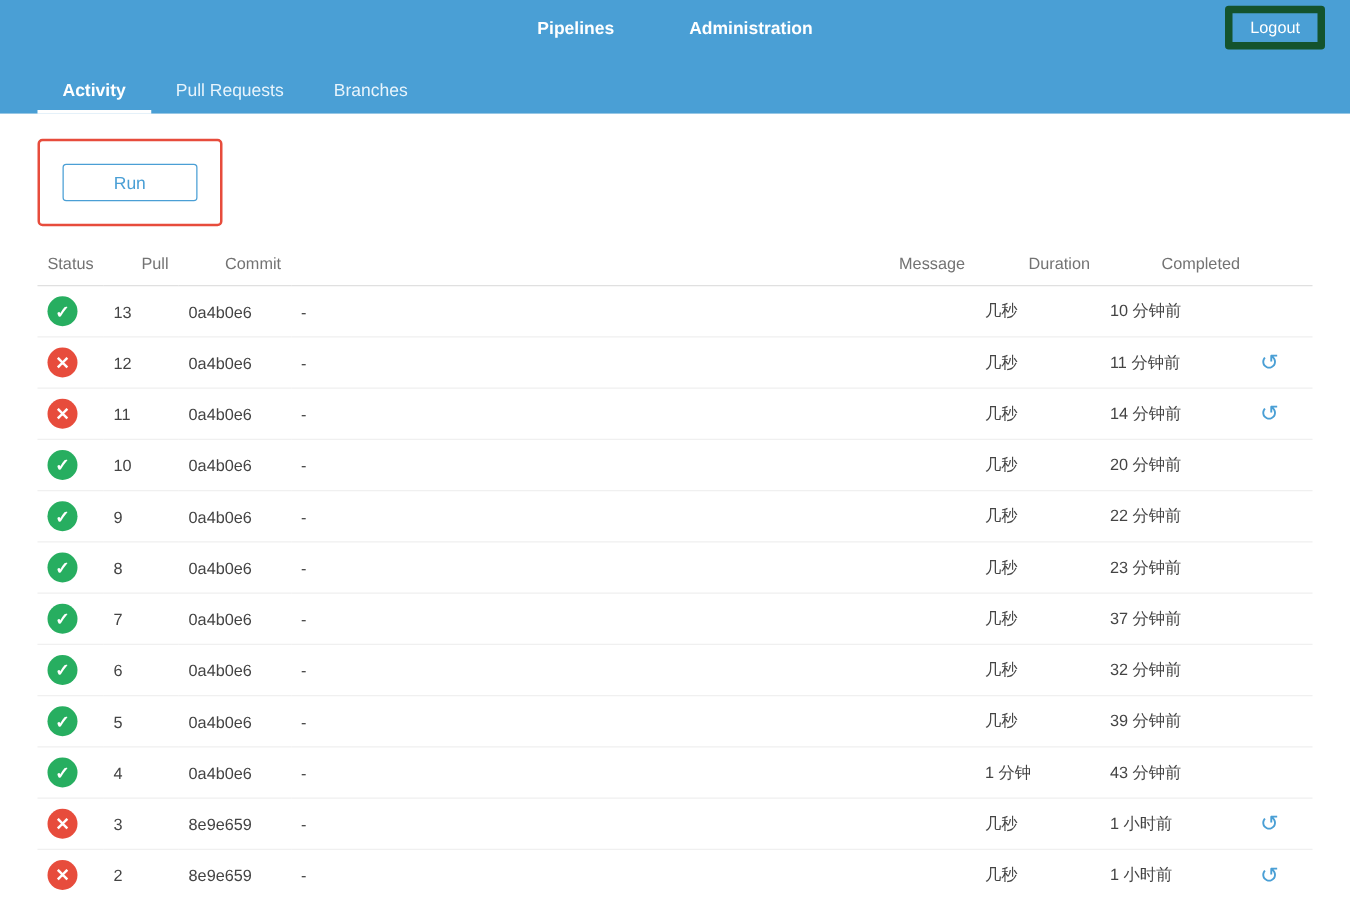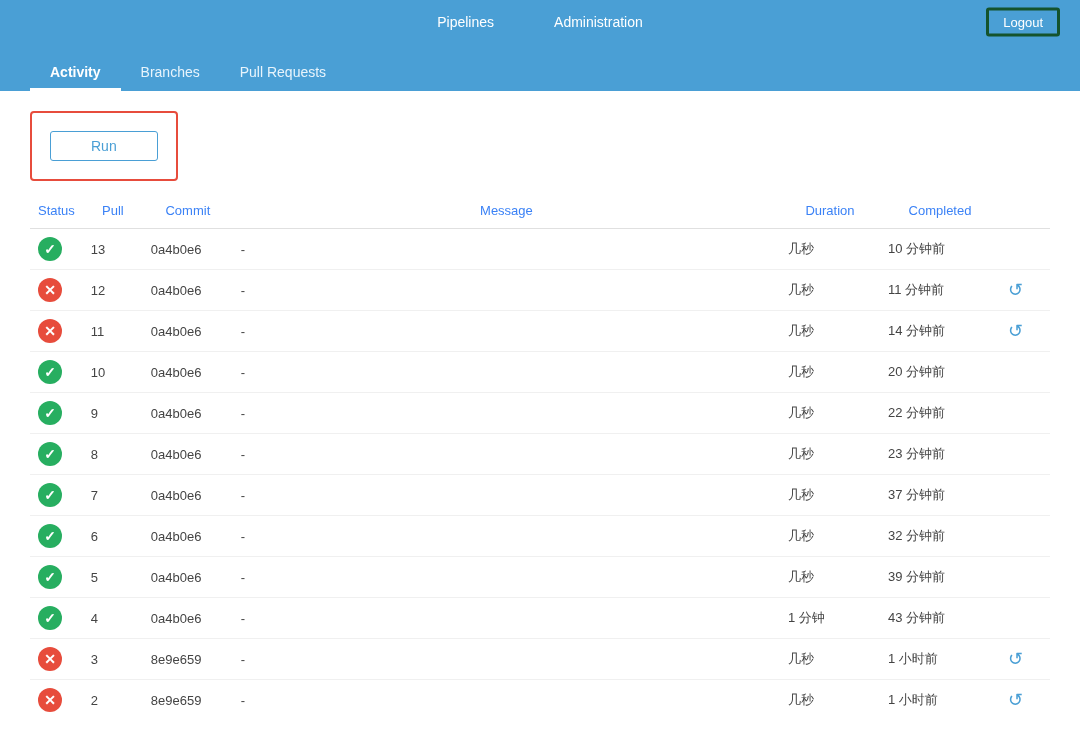--- a/index.html
+++ b/index.html
@@ -11,35 +11,36 @@
       display: flex;
       align-items: center;
       justify-content: center;
       padding: 0 20px;
       height: 44px;
       position: relative;
     }
     .top-nav-links {
       display: flex;
       gap: 60px;
+      font-weight: bold;
     }
     .top-nav-link {
       color: #fff;
       text-decoration: none;
       font-size: 14px;
       cursor: pointer;
     }
     .top-nav-right {
       position: absolute;
       right: 20px;
       top: 50%;
       transform: translateY(-50%);
     }
     .logout-btn {
-      border: 3px solid #14532d;
+      border: 6px solid #14532d;
       background: transparent;
       color: #fff;
       padding: 4px 14px;
       cursor: pointer;
       font-size: 13px;
       border-radius: 3px;
     }
 
     
     .project-header {
@@ -114,23 +115,23 @@
       font-size: 14px;
       border-radius: 3px;
     }
 
     
     .build-table {
       width: 100%;
       border-collapse: collapse;
     }
     .build-table th {
-      text-align: center;
+      text-align: right;
       font-weight: 500;
-      color: #3b82f6;
+      color: #737373;
       font-size: 13px;
       padding: 6px 8px 10px 8px;
       border-bottom: 1px solid #e0e0e0;
     }
     .build-table td {
       padding: 8px 8px;
       font-size: 13px;
       color: #444;
       border-bottom: 1px solid #f0f0f0;
       vertical-align: middle;
@@ -185,22 +186,22 @@
   </div>
   <div class="top-nav-right">
     <button class="logout-btn">Logout</button>
   </div>
 </nav>
 
 <div class="project-header">
 
   <div class="tabs">
     <span class="tab active">Activity</span>
+    <span class="tab">Pull Requests</span>
     <span class="tab">Branches</span>
-    <span class="tab">Pull Requests</span>
   </div>
 </div>
 
 <div class="main-content">
   
   <div class="run-btn-area">
     <button class="run-btn">Run</button>
   </div>
 
   

